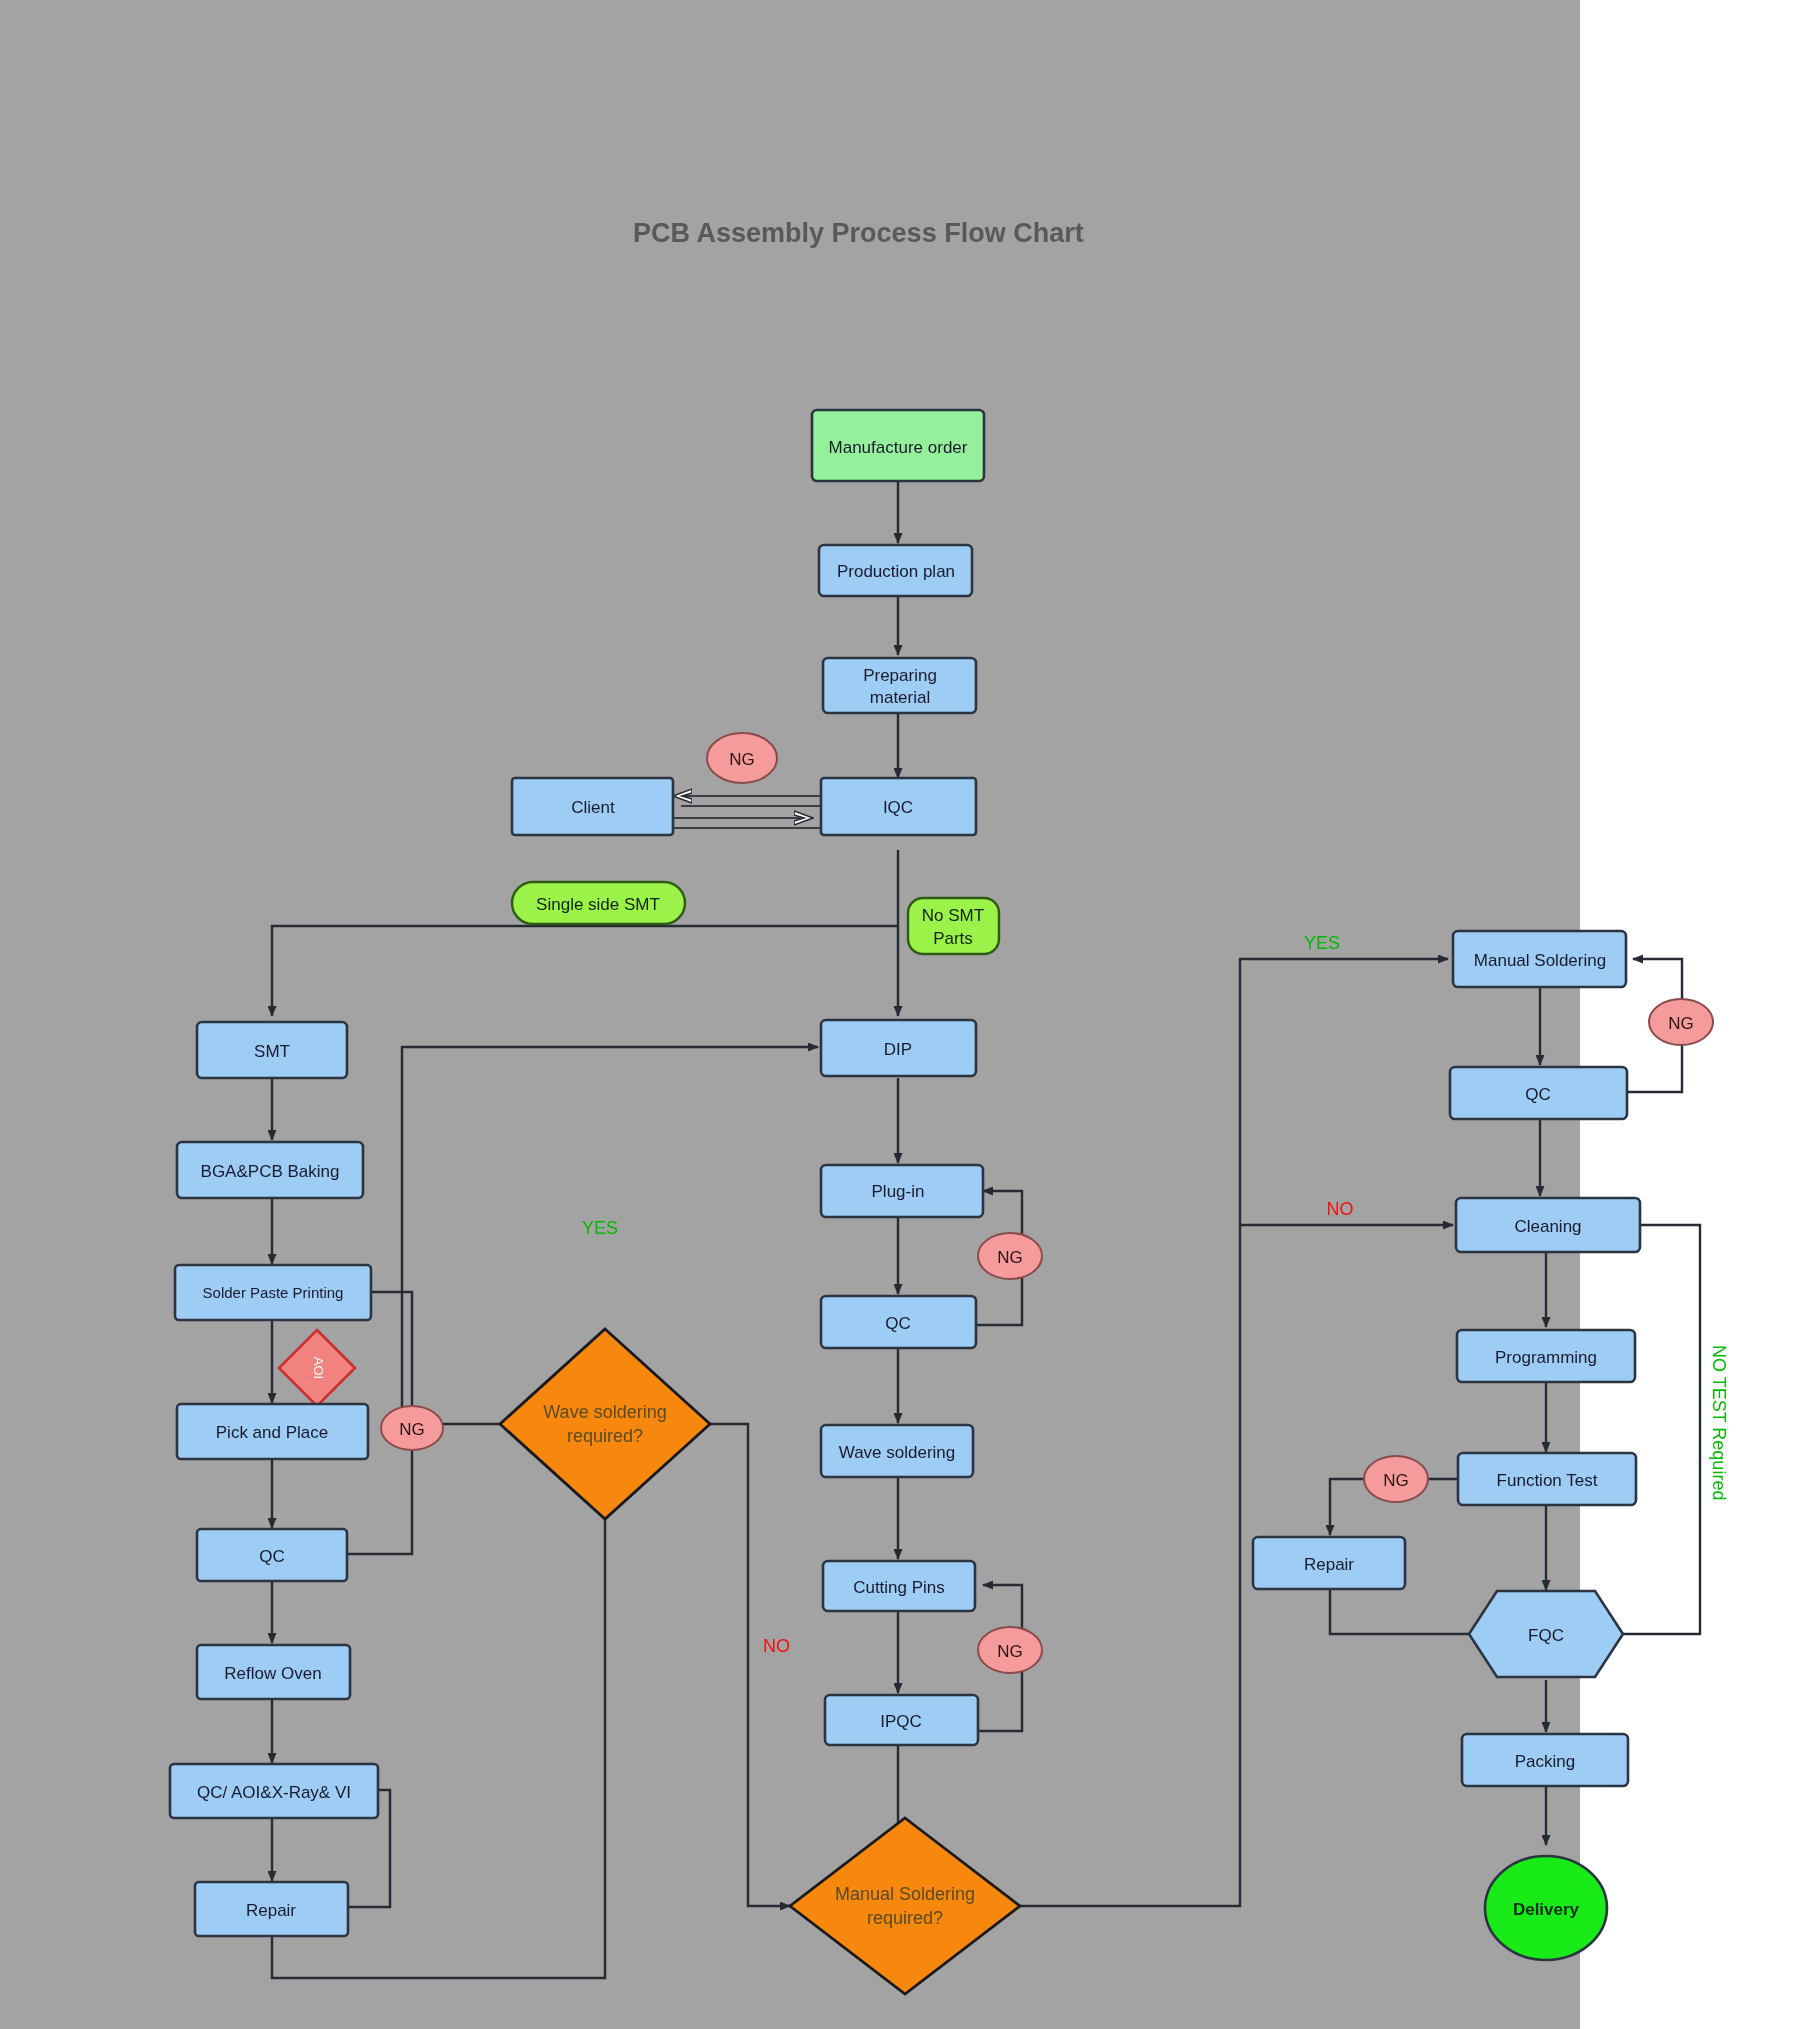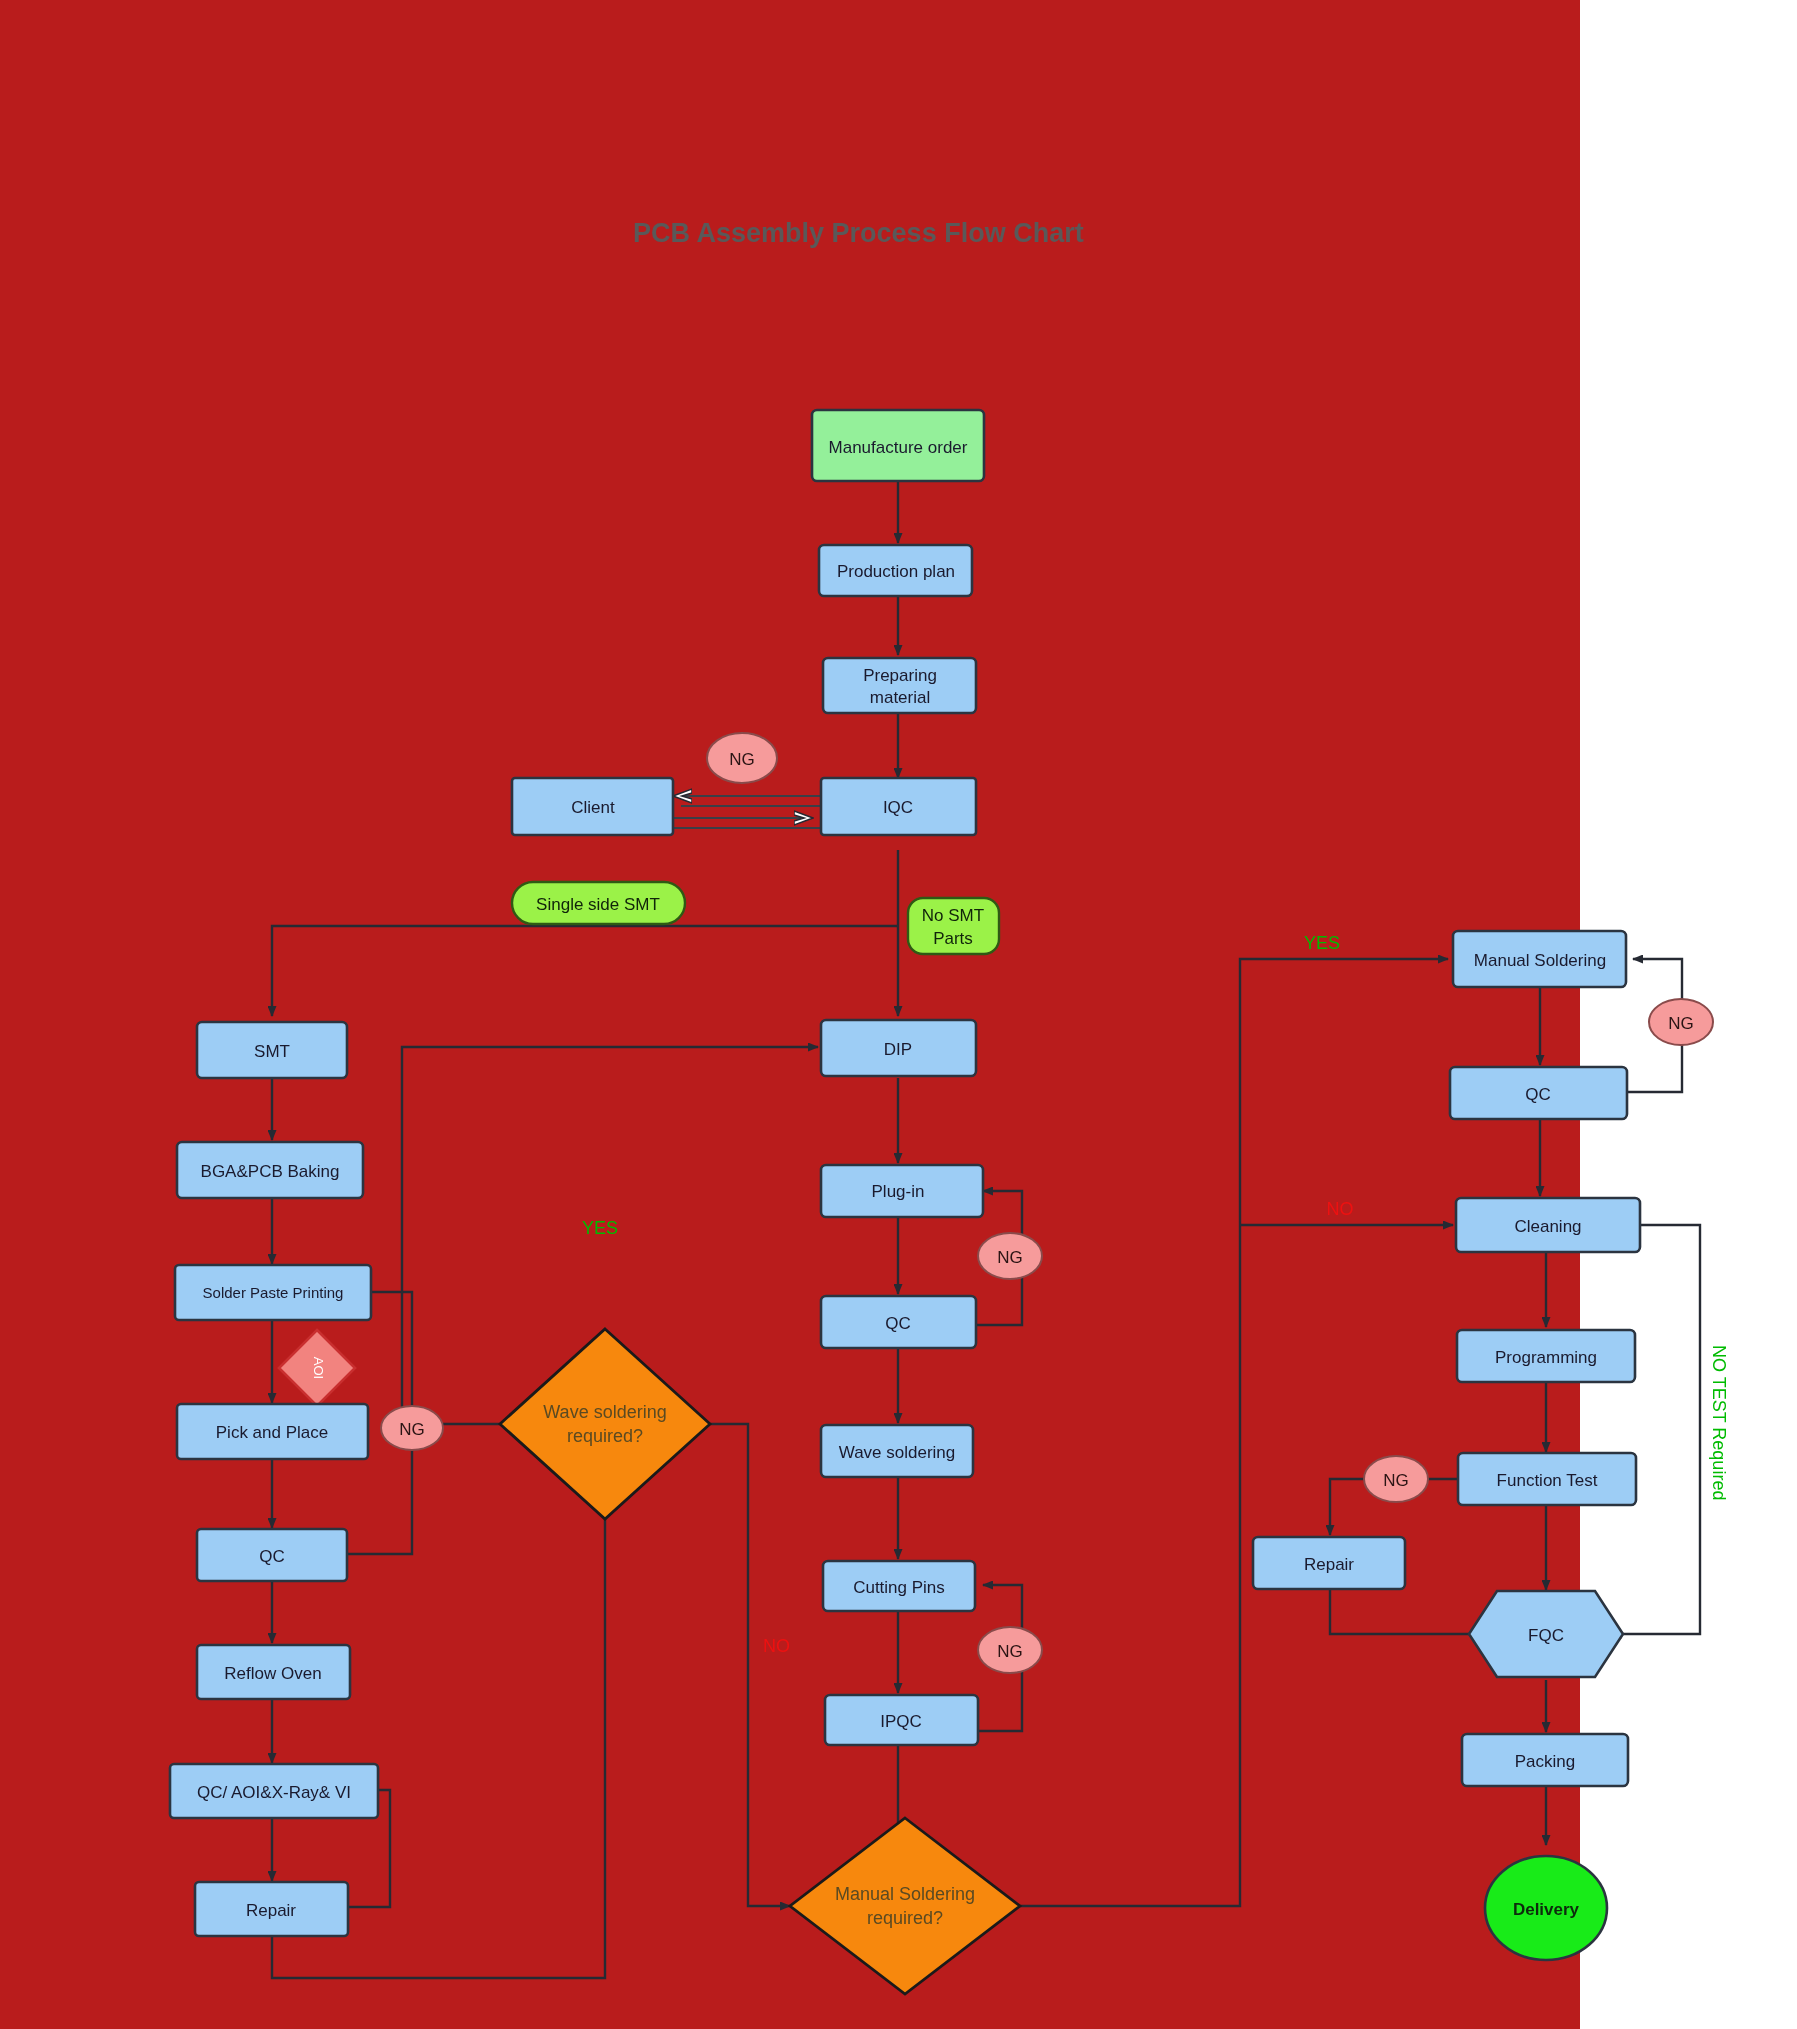--- a/index.html
+++ b/index.html
@@ -1,17 +1,17 @@
 <!DOCTYPE html>
 <html><head>
 <meta charset="utf-8">
 <style>
   html,body{margin:0;padding:0;background:#ffffff;}
   body{width:1797px;height:2029px;font-family:"Liberation Sans",sans-serif;overflow:hidden;}
-  #stage{position:relative;width:1580px;height:2029px;background:#b91c1c;}
+  #stage{position:relative;width:1580px;height:2029px;background:#a3a3a3;}
   svg{position:absolute;left:0;top:0;width:1797px;height:2029px;}
   .chart-title{font-family:"Liberation Sans",sans-serif;font-size:27px;font-weight:bold;fill:#595959;}
   .nd-label{font-family:"Liberation Sans",sans-serif;font-size:17px;fill:#1a1a2e;}
   .nd-label-sm{font-family:"Liberation Sans",sans-serif;font-size:15px;fill:#1a1a2e;}
   .dec-label{font-family:"Liberation Sans",sans-serif;font-size:18px;fill:#5a4a22;}
   .ng-label{font-family:"Liberation Sans",sans-serif;font-size:17px;fill:#2b1414;}
   .tag-label{font-family:"Liberation Sans",sans-serif;font-size:17px;fill:#10240a;}
   .end-label{font-family:"Liberation Sans",sans-serif;font-size:17px;font-weight:bold;fill:#0d2b0d;}
   .edge-yes{font-family:"Liberation Sans",sans-serif;font-size:18px;fill:#00bb00;}
   .edge-no{font-family:"Liberation Sans",sans-serif;font-size:18px;fill:#ee1111;}

